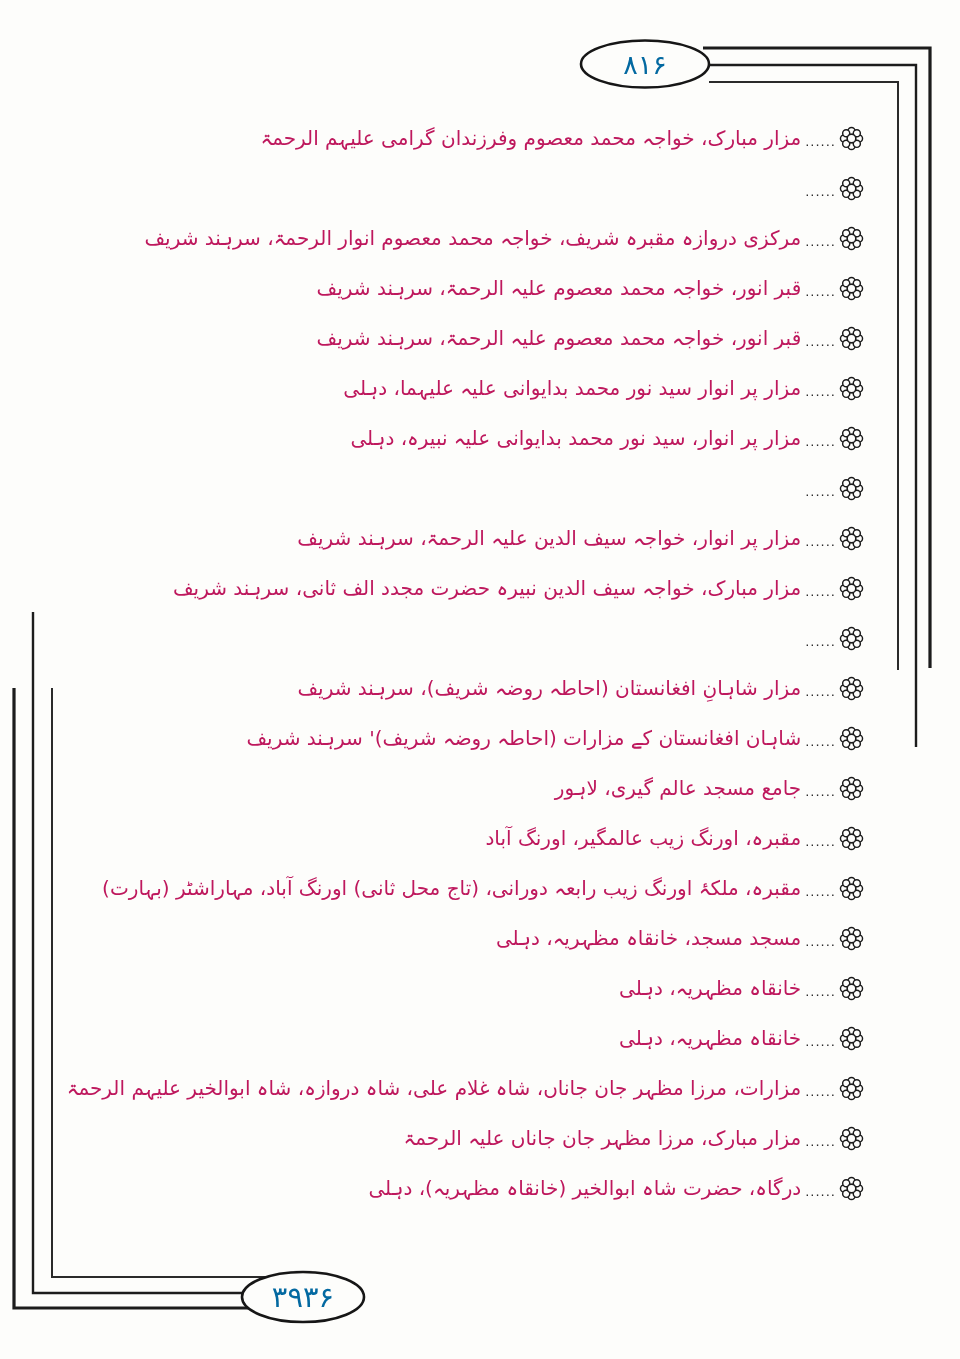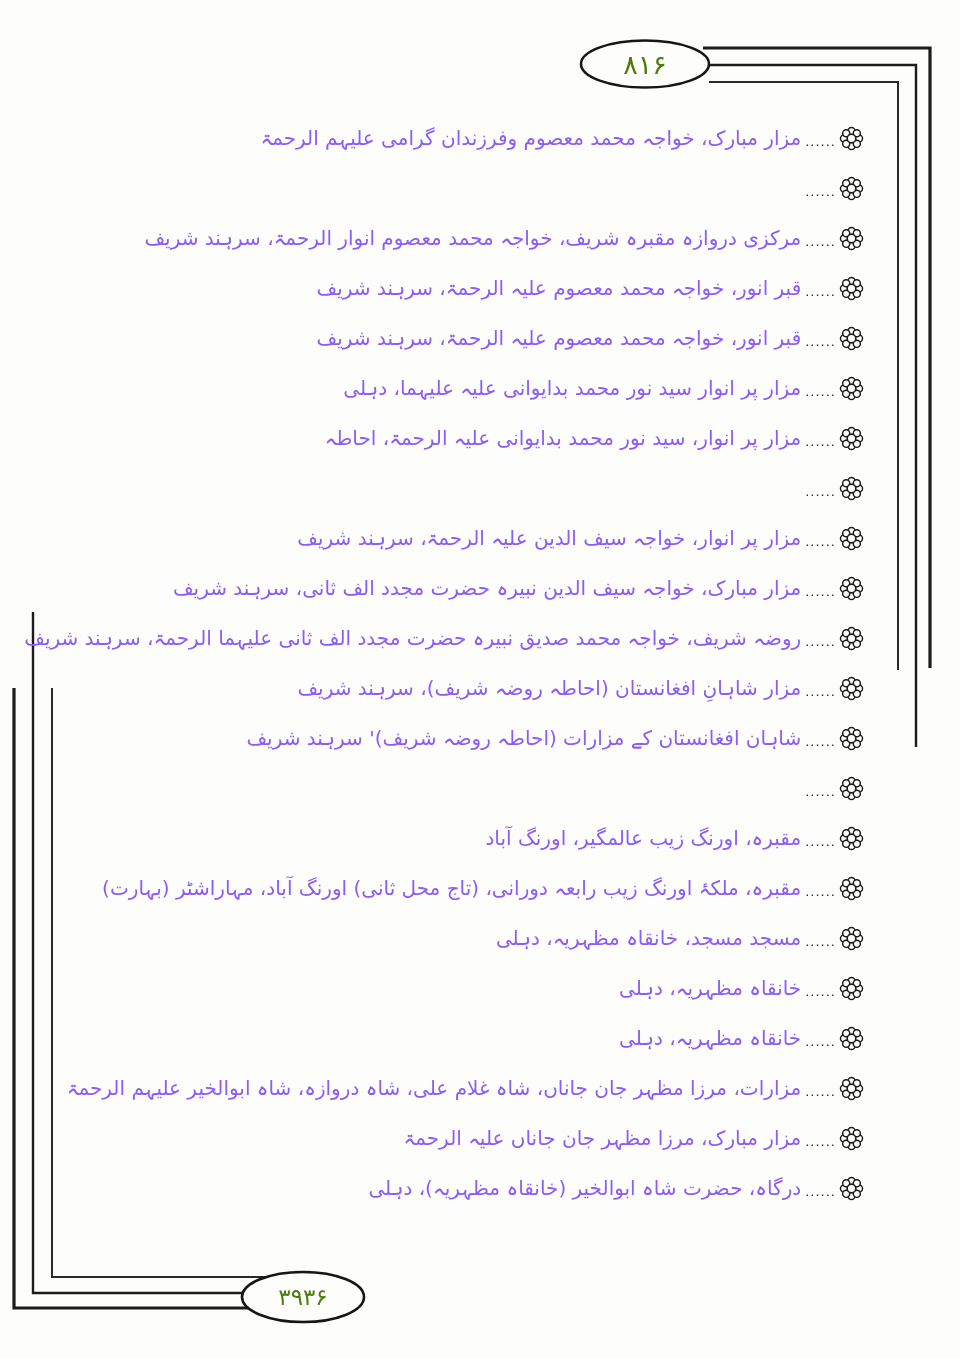--- a/index.html
+++ b/index.html
@@ -13,30 +13,30 @@
     color: #1c1c1c;
   }
   .frame-svg {
     position: absolute;
     top: 0; left: 0;
     width: 960px; height: 1359px;
   }
   .cartouche-number {
     position: absolute;
     text-align: center;
-    color: #4d7c0f;
+    color: #0369a1;
     direction: rtl;
   }
   .cartouche-number.top {
     left: 581px; top: 44px; width: 128px; height: 42px;
     line-height: 42px; font-size: 27px; letter-spacing: 7px;
   }
   .cartouche-number.bottom {
     left: 242px; top: 1274px; width: 122px; height: 46px;
-    line-height: 46px; font-size: 23px; letter-spacing: 3px;
+    line-height: 46px; font-size: 29px; letter-spacing: 3px;
   }
   .entries { position: absolute; top: 0; left: 0; width: 100%; height: 100%; }
   .entry {
     position: absolute;
     right: 96px;
     height: 48px;
     display: flex;
     align-items: center;
     direction: rtl;
     white-space: nowrap;
@@ -44,21 +44,21 @@
   .rosette { width: 25px; height: 25px; flex: 0 0 auto; }
   .leader {
     font-size: 13px;
     letter-spacing: 1px;
     color: #2a2a2a;
     margin: 6px 3px 0 4px;
     flex: 0 0 auto;
   }
   .entry-text {
     font-size: 20px;
-    color: #8b5cf6;
+    color: #be185d;
     direction: rtl;
     unicode-bidi: plaintext;
   }
 </style>
 </head>
 <body>
 
 <div class="page">
 
   <svg class="frame-svg" viewBox="0 0 960 1359" xmlns="http://www.w3.org/2000/svg" aria-hidden="true">
@@ -189,21 +189,21 @@
           <circle cx="4.8" cy="12" r="3.4"></circle>
           <circle cx="19.2" cy="12" r="3.4"></circle>
           <circle cx="6.9" cy="6.9" r="3.4"></circle>
           <circle cx="17.1" cy="6.9" r="3.4"></circle>
           <circle cx="6.9" cy="17.1" r="3.4"></circle>
           <circle cx="17.1" cy="17.1" r="3.4"></circle>
           <circle cx="12" cy="12" r="4.1"></circle>
         </g>
       </svg>
       <span class="leader">......</span>
-      <span class="entry-text">مزار پر انوار، سید نور محمد بدایوانی علیہ الرحمۃ، احاطہ</span>
+      <span class="entry-text">مزار پر انوار، سید نور محمد بدایوانی علیہ نبیرہ، دہلی</span>
     </div>
       <div class="entry" style="top: 464px;">
       <svg class="rosette" viewBox="0 0 24 24" xmlns="http://www.w3.org/2000/svg" aria-hidden="true">
         <g stroke="#1c1c1c" stroke-width="1.4" fill="#fdfdfb">
           <circle cx="12" cy="4.8" r="3.4"></circle>
           <circle cx="12" cy="19.2" r="3.4"></circle>
           <circle cx="4.8" cy="12" r="3.4"></circle>
           <circle cx="19.2" cy="12" r="3.4"></circle>
           <circle cx="6.9" cy="6.9" r="3.4"></circle>
           <circle cx="17.1" cy="6.9" r="3.4"></circle>
@@ -256,21 +256,20 @@
           <circle cx="4.8" cy="12" r="3.4"></circle>
           <circle cx="19.2" cy="12" r="3.4"></circle>
           <circle cx="6.9" cy="6.9" r="3.4"></circle>
           <circle cx="17.1" cy="6.9" r="3.4"></circle>
           <circle cx="6.9" cy="17.1" r="3.4"></circle>
           <circle cx="17.1" cy="17.1" r="3.4"></circle>
           <circle cx="12" cy="12" r="4.1"></circle>
         </g>
       </svg>
       <span class="leader">......</span>
-      <span class="entry-text">روضہ شریف، خواجہ محمد صدیق نبیرہ حضرت مجدد الف ثانی علیہما الرحمۃ، سرہند شریف</span>
     </div>
       <div class="entry" style="top: 664px;">
       <svg class="rosette" viewBox="0 0 24 24" xmlns="http://www.w3.org/2000/svg" aria-hidden="true">
         <g stroke="#1c1c1c" stroke-width="1.4" fill="#fdfdfb">
           <circle cx="12" cy="4.8" r="3.4"></circle>
           <circle cx="12" cy="19.2" r="3.4"></circle>
           <circle cx="4.8" cy="12" r="3.4"></circle>
           <circle cx="19.2" cy="12" r="3.4"></circle>
           <circle cx="6.9" cy="6.9" r="3.4"></circle>
           <circle cx="17.1" cy="6.9" r="3.4"></circle>
@@ -307,20 +306,21 @@
           <circle cx="4.8" cy="12" r="3.4"></circle>
           <circle cx="19.2" cy="12" r="3.4"></circle>
           <circle cx="6.9" cy="6.9" r="3.4"></circle>
           <circle cx="17.1" cy="6.9" r="3.4"></circle>
           <circle cx="6.9" cy="17.1" r="3.4"></circle>
           <circle cx="17.1" cy="17.1" r="3.4"></circle>
           <circle cx="12" cy="12" r="4.1"></circle>
         </g>
       </svg>
       <span class="leader">......</span>
+      <span class="entry-text">جامع مسجد عالم گیری، لاہور</span>
     </div>
       <div class="entry" style="top: 814px;">
       <svg class="rosette" viewBox="0 0 24 24" xmlns="http://www.w3.org/2000/svg" aria-hidden="true">
         <g stroke="#1c1c1c" stroke-width="1.4" fill="#fdfdfb">
           <circle cx="12" cy="4.8" r="3.4"></circle>
           <circle cx="12" cy="19.2" r="3.4"></circle>
           <circle cx="4.8" cy="12" r="3.4"></circle>
           <circle cx="19.2" cy="12" r="3.4"></circle>
           <circle cx="6.9" cy="6.9" r="3.4"></circle>
           <circle cx="17.1" cy="6.9" r="3.4"></circle>

